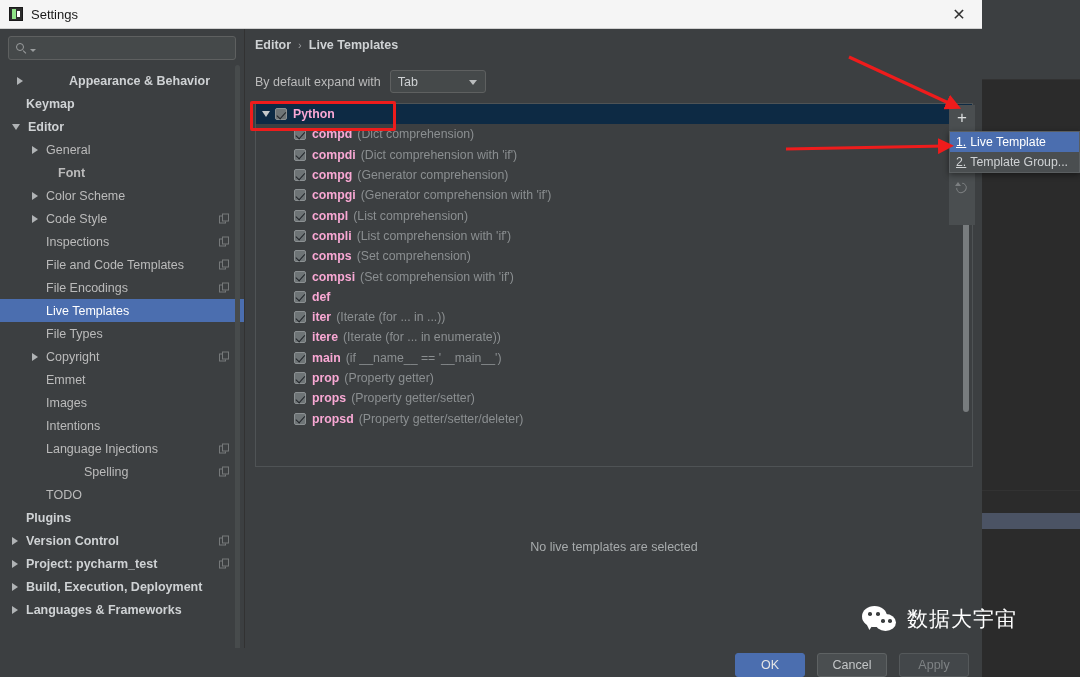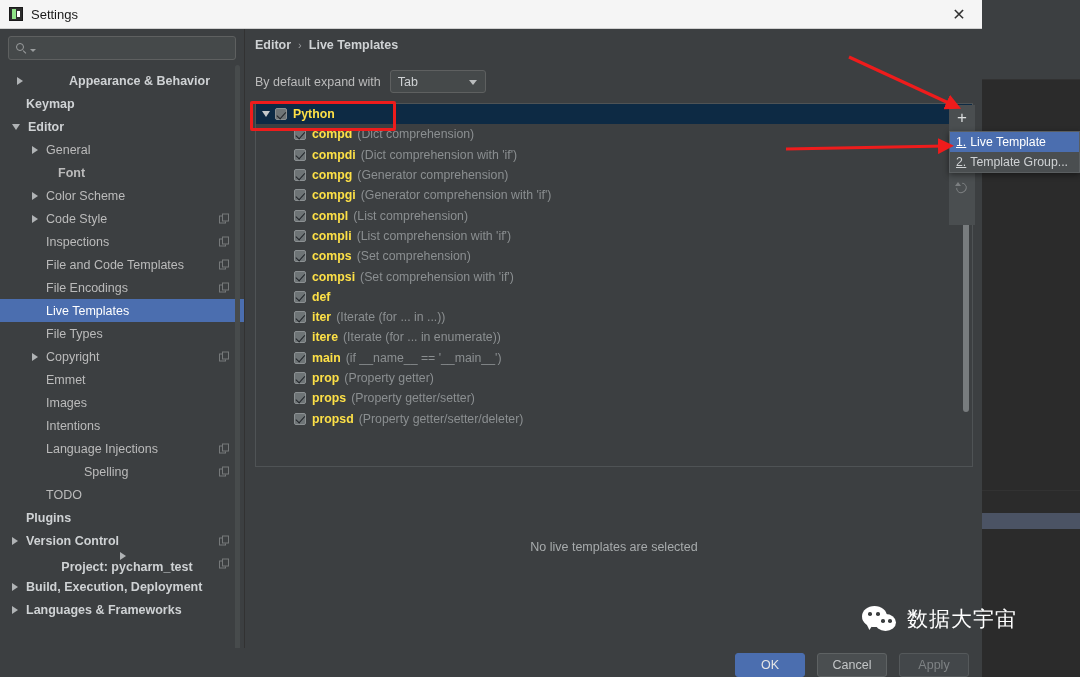--- a/index.html
+++ b/index.html
@@ -160,21 +160,21 @@
   .ckbox {
     width: 12px; height: 12px; flex: 0 0 auto;
     background: #6e7476; border: 1px solid #8b9092; border-radius: 2px;
     position: relative; margin-right: 6px;
   }
   .ckbox::after {
     content: ""; position: absolute; left: 3px; top: 0.5px;
     width: 4px; height: 7.5px; border: solid #23262b;
     border-width: 0 1.7px 1.7px 0; transform: rotate(42deg);
   }
-  .tpl-key { font-size: 12.3px; font-weight: bold; color: #fde047; }
+  .tpl-key { font-size: 12.3px; font-weight: bold; color: #f9a8d4; }
   .tpl-desc { font-size: 12.3px; color: #8b8f91; margin-left: 5px; }
 
   .tpl-scroll-track {
     position: absolute; right: 1px; top: 1px; width: 10px; height: 362px; background: #3c3f41;
   }
   .tpl-scroll-thumb {
     position: absolute; right: 2.5px; top: 45px; width: 6px; height: 262px;
     background: #787c7e; border-radius: 3px;
   }
 
@@ -403,21 +403,21 @@
             <span class="tree-label bold" style="margin-left: 8px;">Plugins</span>
           </div>
           <div class="tree-row" style="padding-left: 12px;">
             <span class="arrow"></span>
             <span class="tree-label bold" style="margin-left: 8px;">Version Control</span>
             <span class="cfg-icon">
               <i class="a"></i>
               <i class="b"></i>
             </span>
           </div>
-          <div class="tree-row" style="padding-left: 12px; flex-direction: column;">
+          <div class="tree-row" style="padding-left: 12px;">
             <span class="arrow"></span>
             <span class="tree-label bold" style="margin-left: 8px;">Project: pycharm_test</span>
             <span class="cfg-icon">
               <i class="a"></i>
               <i class="b"></i>
             </span>
           </div>
           <div class="tree-row" style="padding-left: 12px;">
             <span class="arrow"></span>
             <span class="tree-label bold" style="margin-left: 8px;">Build, Execution, Deployment</span>

